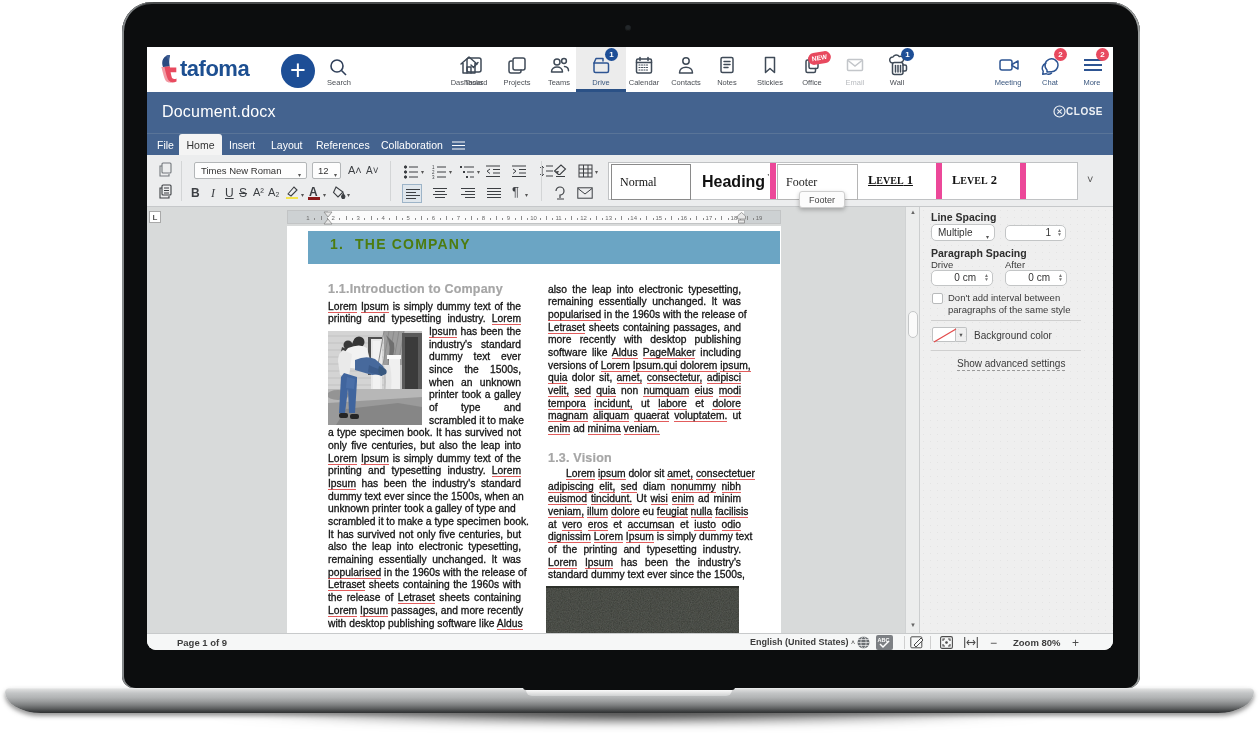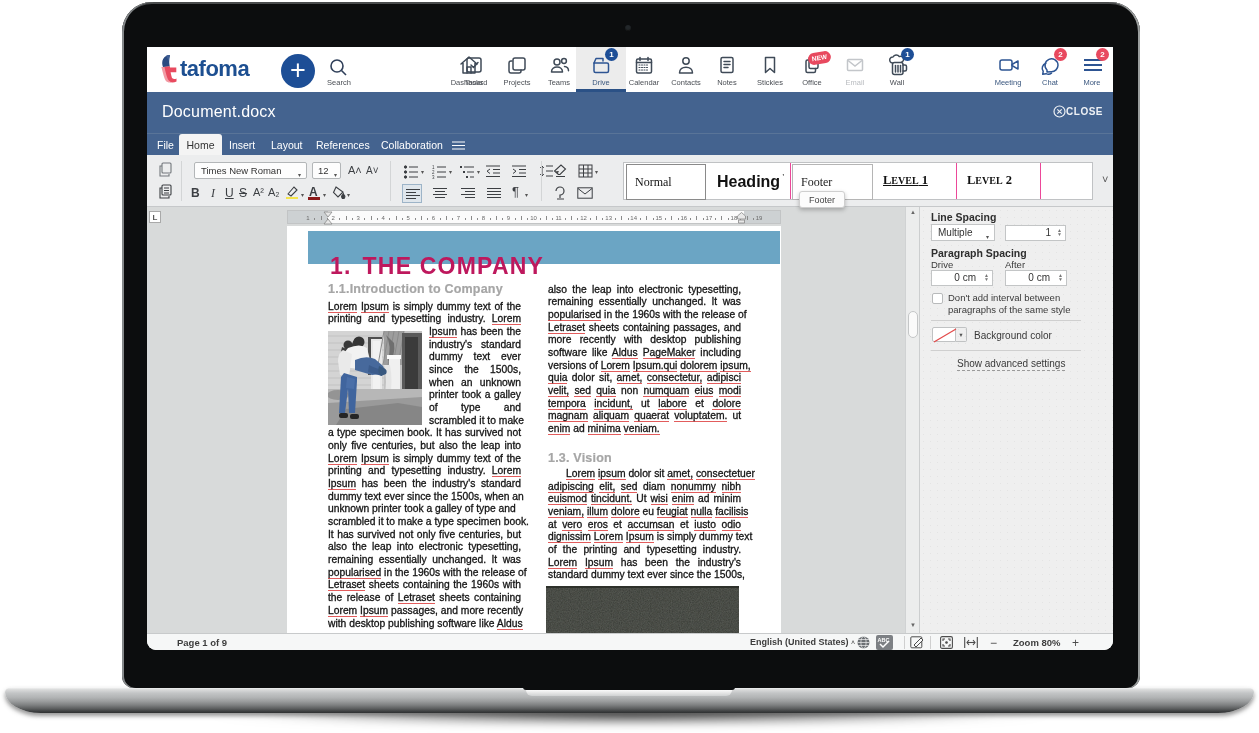--- a/index.html
+++ b/index.html
@@ -34,41 +34,41 @@
 #menu{left:0;top:86px;width:966px;height:22px;background:#44638f;border-top:1px solid #597498;}
 .mtab{position:absolute;top:0;height:22px;font-size:10.5px;color:#fff;line-height:22px;}
 #hometab{position:absolute;left:32px;top:0;width:43px;height:22px;background:#f4f4f4;border-radius:3px 3px 0 0;color:#333;text-align:center;line-height:22px;font-size:10.5px;font-weight:500;}
 
 #tools{left:0;top:108px;width:966px;height:52px;background:#ecedee;border-bottom:1px solid #c6c8ca;}
 .tsep{position:absolute;top:6px;width:1px;height:40px;background:#d3d5d6;}
 .tico{position:absolute;color:#3c3f43;}
 .chev{position:absolute;font-size:6px;color:#555;}
 .fbox{position:absolute;background:#fdfdfd;border:1px solid #b3b6b8;border-radius:2px;color:#333;}
 
-#gallery{position:absolute;left:476px;top:7px;width:470px;height:38px;background:#fff;border:1px solid #c0c2c4;}
-.gcell{position:absolute;top:0;height:36px;border-right:1px solid #ec4899;}
+#gallery{position:absolute;left:461px;top:7px;width:470px;height:38px;background:#fff;border:1px solid #c0c2c4;}
+.gcell{position:absolute;top:0;height:36px;border-right:6px solid #ec4899;}
 #tooltip{position:absolute;left:652px;top:36px;width:46px;height:17px;background:#fcfcfc;border:1px solid #cfcfcf;border-radius:3px;box-shadow:0 2px 4px rgba(0,0,0,.25);font-size:9px;color:#444;text-align:center;line-height:16px;z-index:5;}
 
 #canvas{left:0;top:160px;width:758px;height:426px;background:#d8dada;overflow:hidden;}
 #ruler{position:absolute;left:140px;top:3px;width:494px;height:14px;background:#fbfbfb;border:1px solid #c2c4c5;}
 .rmar{position:absolute;top:0;height:12px;background:#cdd1d3;}
 .rnum{position:absolute;top:3.5px;font-size:6px;color:#6a6a6a;width:10px;text-align:center;}
 .rtick{position:absolute;top:6px;width:1px;height:2px;background:#8a8a8a;}
 #lbox{position:absolute;left:2px;top:4px;width:12px;height:12px;background:#fff;border:1px solid #a9a9a9;font-size:8px;font-weight:bold;color:#555;text-align:center;line-height:11px;}
 #page{position:absolute;left:140px;top:19px;width:494px;height:407px;background:#fff;overflow:hidden;}
 
 #vscroll{left:758px;top:160px;width:14px;height:426px;background:#eceded;border-left:1px solid #d0d2d3;}
 #vthumb{position:absolute;left:2px;top:104px;width:10px;height:27px;background:#fafafa;border:1px solid #c4c6c7;border-radius:5px;}
 .sarr{position:absolute;left:0;width:14px;font-size:6px;color:#666;text-align:center;}
 
 #side{left:772px;top:160px;width:194px;height:426px;background:#efefef;border-left:1px solid #cccecf;
  background-image:radial-gradient(#e4e4e4 0.7px,transparent 0.7px);background-size:7px 7px;}
 .slab{position:absolute;font-size:10.5px;font-weight:bold;color:#2e2e2e;}
 .slab2{position:absolute;font-size:9.5px;color:#3a3a3a;}
-.sbox{position:absolute;background:#fff;border:1px solid #c3c5c6;border-radius:0;font-size:10px;color:#333;}
+.sbox{position:absolute;background:#fff;border:1px solid #c3c5c6;border-radius:5px;font-size:10px;color:#333;}
 .spin{position:absolute;right:3px;font-size:5px;color:#777;line-height:4.2px;text-align:center;}
 .sdiv{position:absolute;left:11px;width:150px;height:1px;background:#cfcfcf;}
 
 #status{left:0;top:586px;width:966px;height:17px;background:#f6f7f7;border-top:1px solid #c8cacb;font-size:9.5px;color:#3e3e3e;}
 
 .h2g{position:absolute;font-size:12.5px;font-weight:bold;color:#a6a6a6;letter-spacing:.2px;-webkit-text-stroke:0.2px #a6a6a6;}
 .ln{position:absolute;width:193px;height:12.68px;font-size:10.3px;color:#141414;-webkit-text-stroke:0.3px #141414;text-align:justify;text-align-last:justify;white-space:nowrap;overflow:visible;}
 .ln.nj{text-align-last:left;}
 .ln span.r{border-bottom:1px solid #e25c5c;}
 </style></head><body>
@@ -524,21 +524,21 @@
           <div class="rnum" style="left:466.0px;">19</div>
           <svg class="abs" style="left:35px;top:0px" width="10" height="14" viewBox="0 0 10 14">
             <path d="M1 1 h8 l-4 5 z M1 13 h8 l-4 -5 z" fill="#e8e8e8" stroke="#888" stroke-width="0.8"></path>
           </svg>
           <svg class="abs" style="left:449px;top:1px" width="9" height="12" viewBox="0 0 9 12">
             <path d="M0.5 4 L4.5 0.5 L8.5 4 V7 H0.5 Z M1.5 8 h6 v3 h-6 z" fill="#e8e8e8" stroke="#888" stroke-width="0.8"></path>
           </svg>
         </div>
         <div id="page">
           <div class="abs" style="left:21px;top:5px;width:472px;height:33px;background:#6ba5c4;"></div>
-          <div class="abs" style="left:43px;top:10px;font-size:23px;font-weight:bold;color:#be185d;letter-spacing:1.2px;margin-top:17px;">1.<span style="display:inline-block;width:11px;"></span>THE COMPANY</div>
+          <div class="abs" style="left:43px;top:10px;font-size:14px;font-weight:bold;color:#4d7c0f;letter-spacing:1.2px;">1.<span style="display:inline-block;width:11px;"></span>THE COMPANY</div>
           <div class="h2g" style="left:41px;top:56px;text-align:center;">1.1.Introduction to Company</div>
           <div class="h2g" style="left:261px;top:225px;">1.3. Vision</div>
           <svg class="abs" style="left:41px;top:105px" width="94" height="94" viewBox="0 0 94 94">
 <rect width="94" height="94" fill="#c2c2c2"></rect>
 <rect x="0" y="0" width="56" height="58" fill="#d4d4d4"></rect>
 <line x1="0" y1="5" x2="56" y2="5" stroke="#c2c2c2" stroke-width="1.2"></line>
             <line x1="0" y1="12" x2="56" y2="12" stroke="#c2c2c2" stroke-width="1.2"></line>
             <line x1="0" y1="19" x2="56" y2="19" stroke="#c2c2c2" stroke-width="1.2"></line>
             <line x1="0" y1="26" x2="56" y2="26" stroke="#c2c2c2" stroke-width="1.2"></line>
             <line x1="0" y1="33" x2="56" y2="33" stroke="#c2c2c2" stroke-width="1.2"></line>

